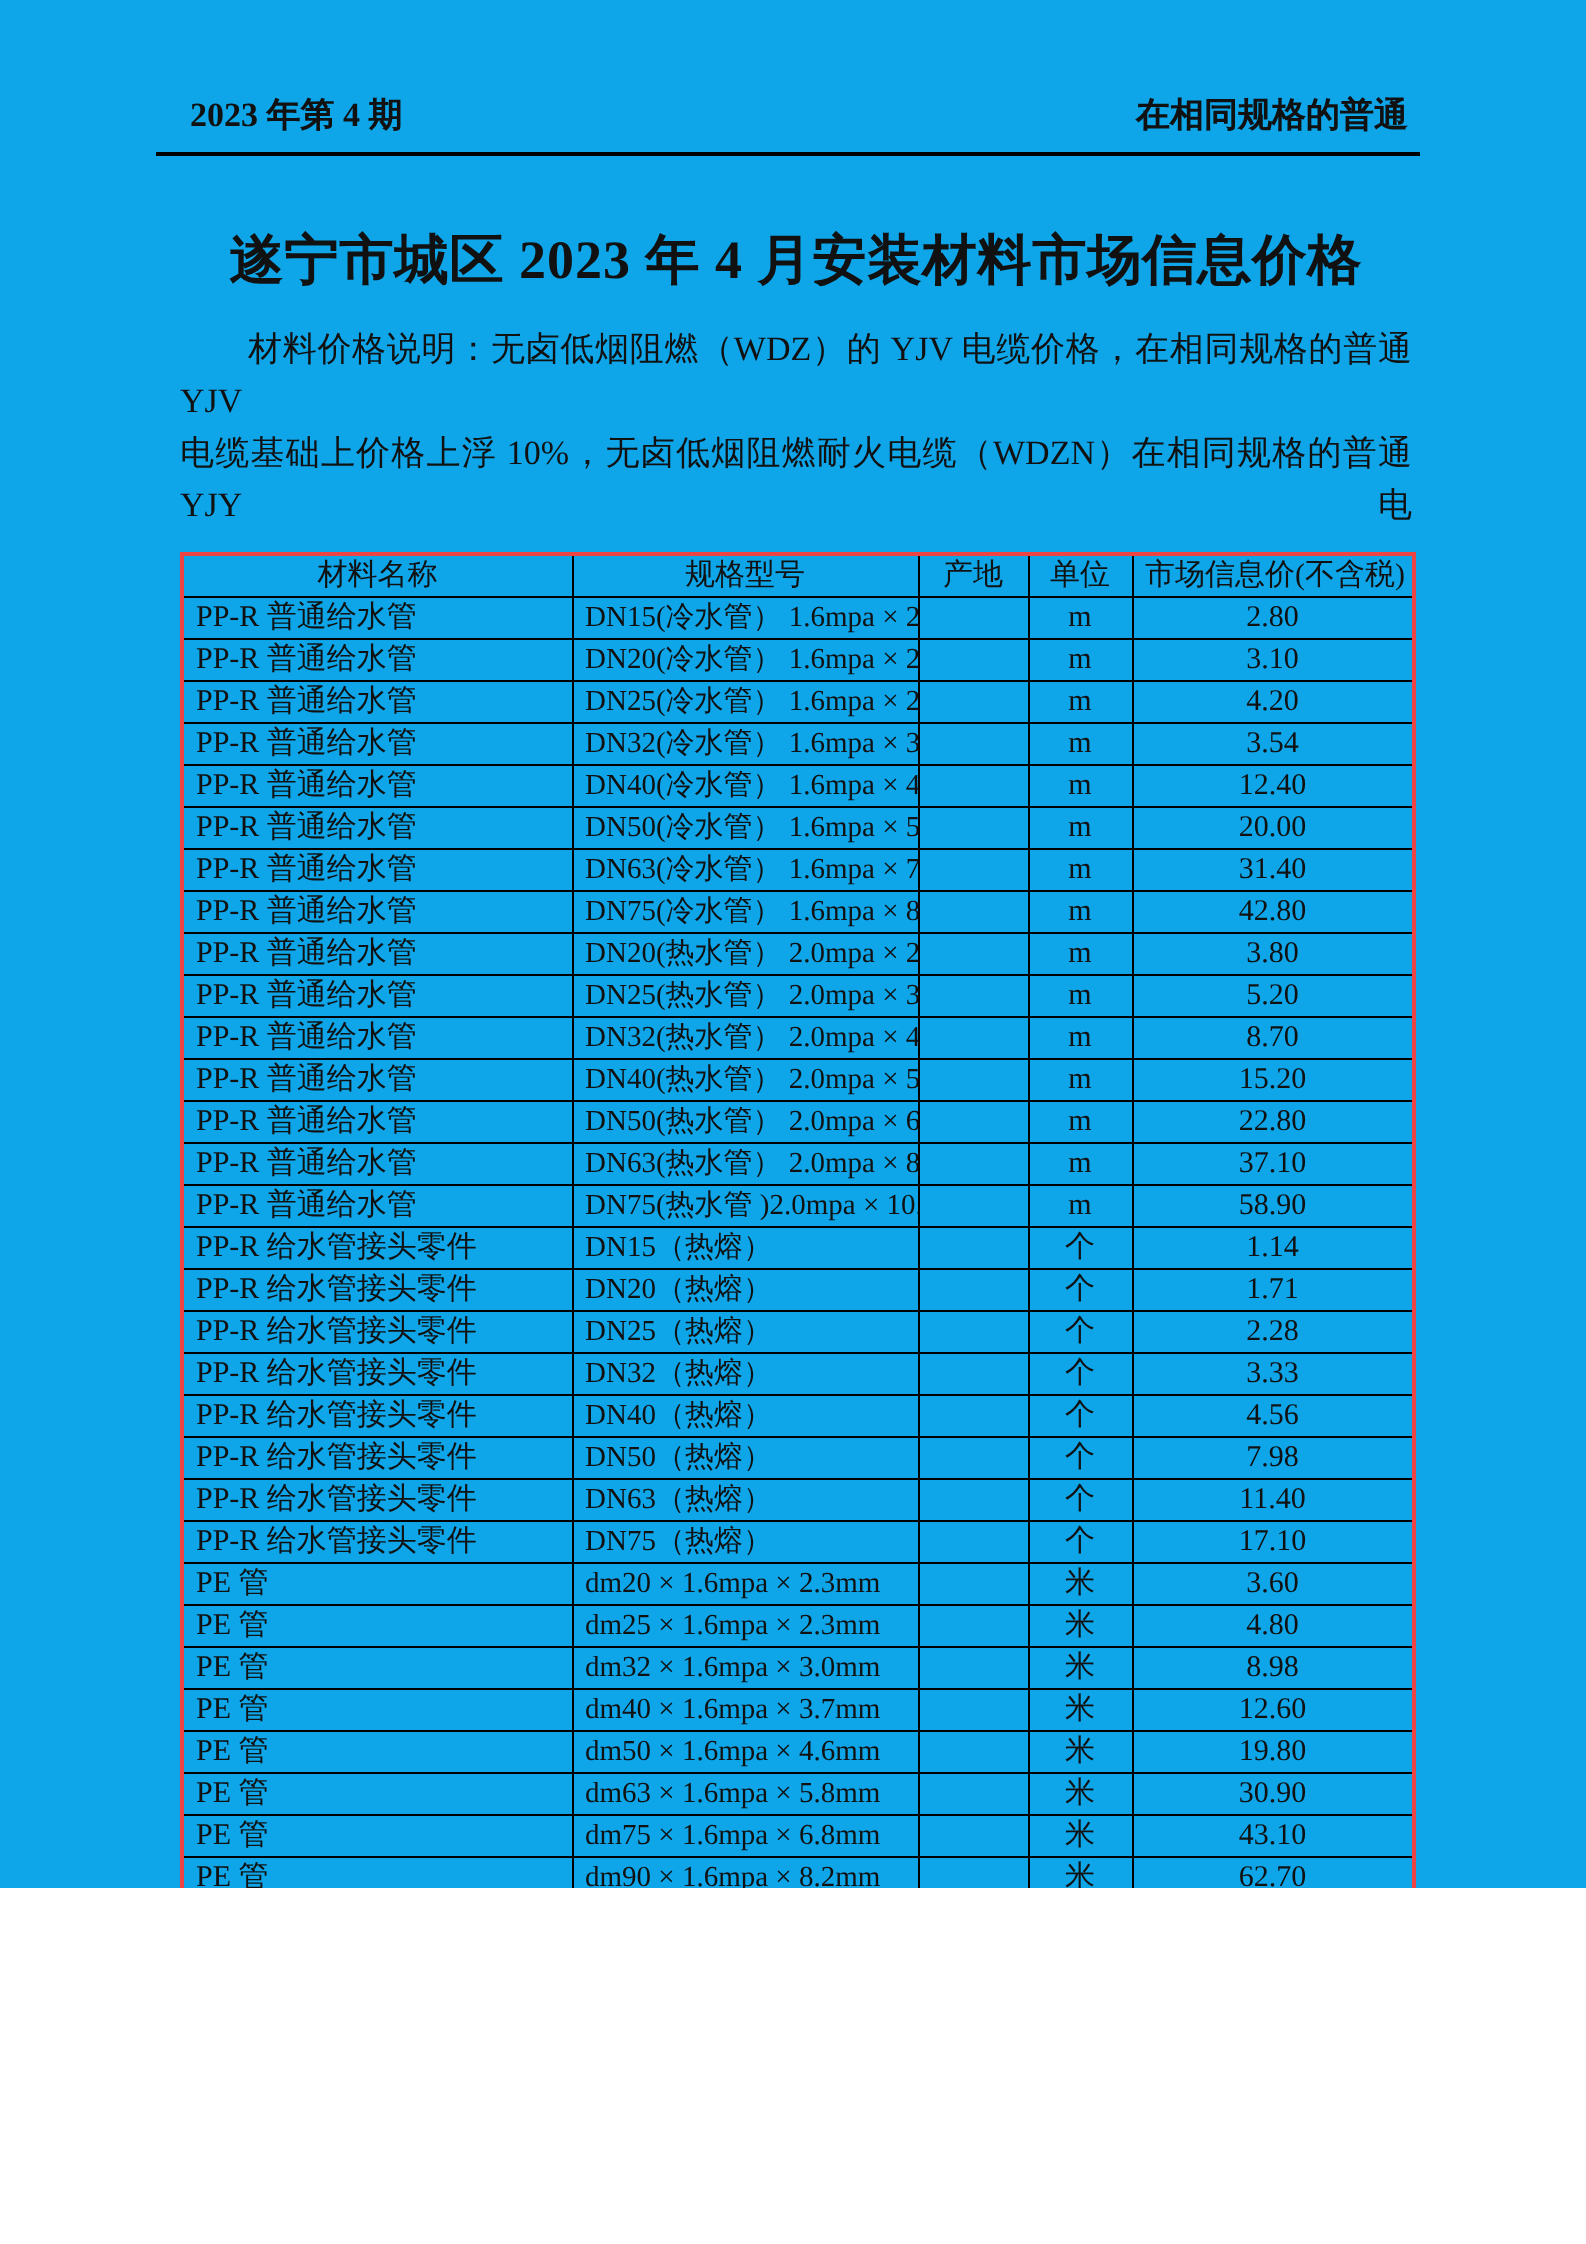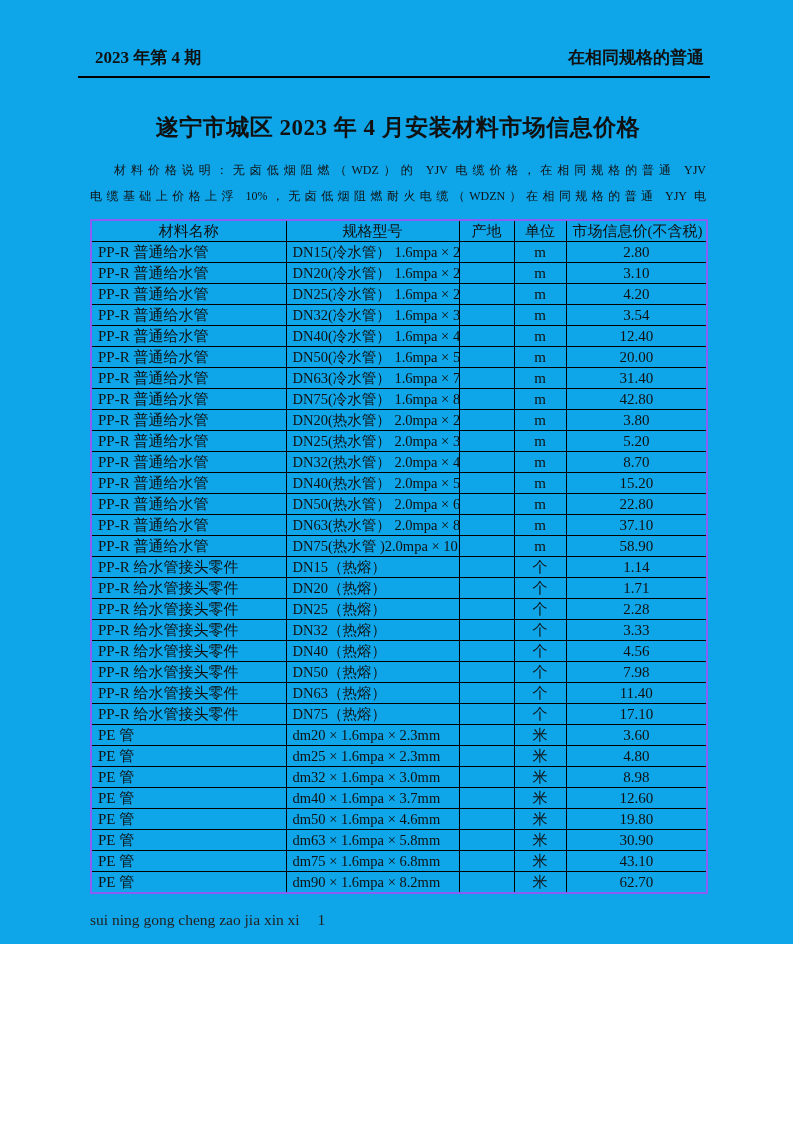--- a/index.html
+++ b/index.html
@@ -23,45 +23,45 @@
     padding: 0 2px 0 5px;
   }
   .header-rule {
     border: none;
     border-top: 2px solid #000000;
     margin: 7px -4px 0 -12px;
   }
   .doc-title {
     margin: 34px 0 0 0;
     text-align: center;
-    font-size: 23px;
+    font-size: 27px;
     font-weight: bold;
     letter-spacing: 0.5px;
   }
   .notice {
     margin-top: 14px;
-    font-size: 12px;
+    font-size: 17px;
   }
   .notice-line {
     line-height: 26px;
     white-space: nowrap;
   }
   .notice-line.justify-last {
     white-space: normal;
     text-align: justify;
     text-align-last: justify;
   }
   .notice-line.first-line { text-indent: 2em; }
   .price-table {
     width: 616px;
     margin-top: 10px;
     border-collapse: collapse;
     table-layout: fixed;
     font-size: 15px;
-    border: 2px solid #8b5cf6;
+    border: 2px solid #ef4444;
   }
   .price-table th, .price-table td {
     border: 1px solid #000000;
     height: 21px;
     line-height: 20px;
     padding: 0 6px;
     overflow: hidden;
     white-space: nowrap;
     font-weight: normal;
   }

